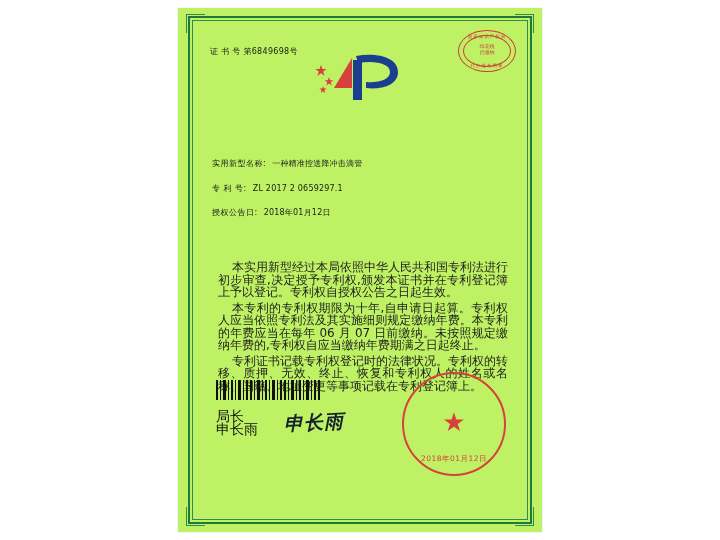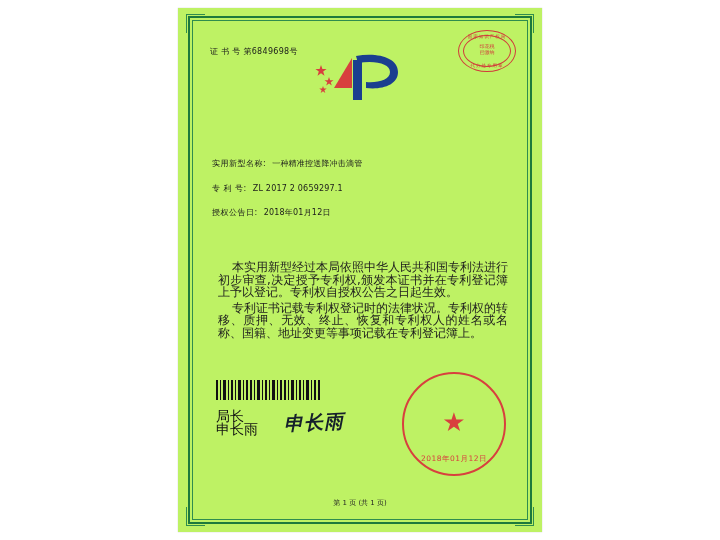--- a/index.html
+++ b/index.html
@@ -314,20 +314,21 @@
           <span class="field-value">ZL 2017 2 0659297.1</span>
         </div>
         <div class="field-row">
           <span class="field-label">授权公告日:</span>
           <span class="field-value">2018年01月12日</span>
         </div>
       </div>
 
       <div class="body-text">
         <p>本实用新型经过本局依照中华人民共和国专利法进行初步审查,决定授予专利权,颁发本证书并在专利登记簿上予以登记。专利权自授权公告之日起生效。</p>
+        <p>本专利的专利权期限为十年,自申请日起算。专利权人应当依照专利法及其实施细则规定缴纳年费。本专利的年费应当在每年 06 月 07 日前缴纳。未按照规定缴纳年费的,专利权自应当缴纳年费期满之日起终止。</p>
         <p>专利证书记载专利权登记时的法律状况。专利权的转移、质押、无效、终止、恢复和专利权人的姓名或名称、国籍、地址变更等事项记载在专利登记簿上。</p>
       </div>
 
       <div class="barcode">
         <svg width="106" height="20" viewBox="0 0 106 20" xmlns="http://www.w3.org/2000/svg">
           <g fill="#111">
             <rect x="0" y="0" width="2" height="20"></rect>
             <rect x="4" y="0" width="1" height="20"></rect>
             <rect x="7" y="0" width="3" height="20"></rect>
             <rect x="12" y="0" width="1" height="20"></rect>
@@ -365,16 +366,15 @@
       </div>
 
       <div class="handwriting">申长雨</div>
 
       <div class="big-seal">
         <div class="ring"></div>
         <div class="star">★</div>
         <div class="seal-date">2018年01月12日</div>
       </div>
 
-      <div class="footer">第 1 页 (共 1 页)</div>
     </div>
   </div>
 </div>
 
 </body></html>

